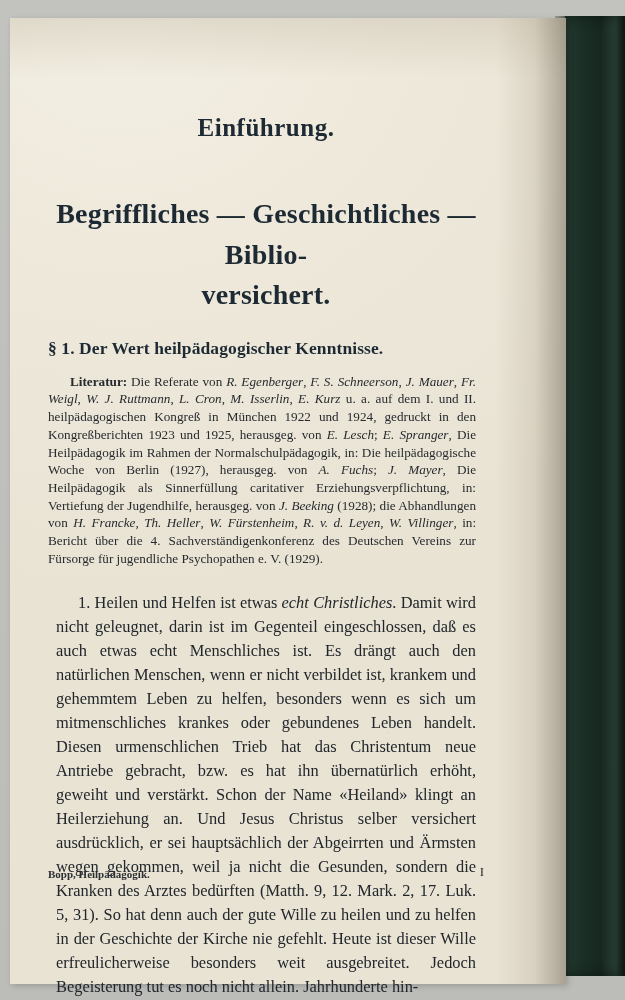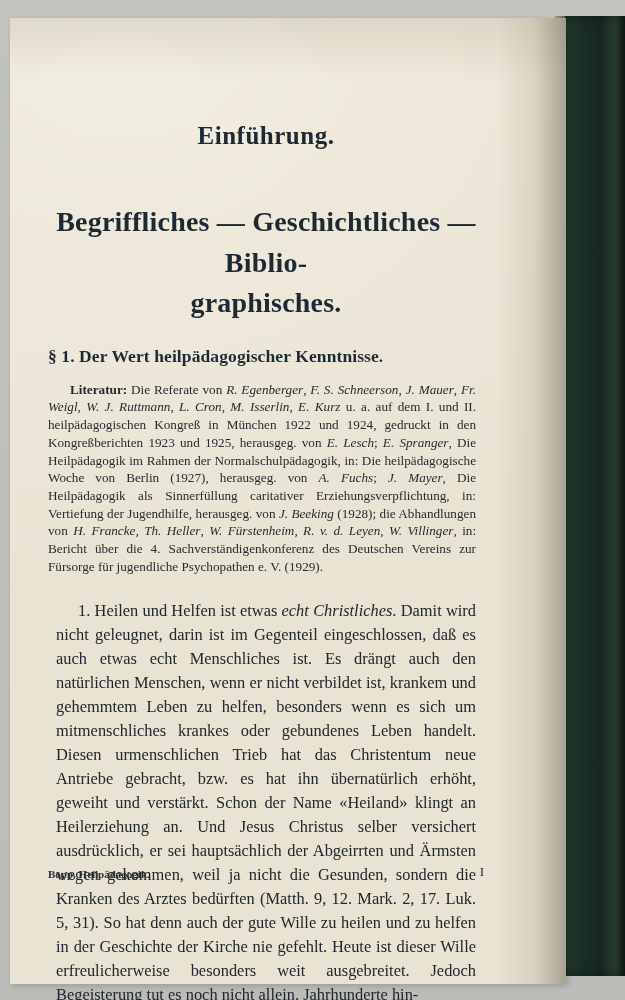--- a/index.html
+++ b/index.html
@@ -84,21 +84,21 @@
     width: 436px;
     color: #24282c;
   }
 
   h1.title {
     font-family: "Liberation Serif", serif;
     font-size: 25px;
     font-weight: 700;
     text-align: center;
     letter-spacing: 0.5px;
-    margin: 16px 0 52px 0;
+    margin: 8px 0 52px 0;
     color: #1e2a33;
   }
 
   h2.subtitle {
     font-size: 28px;
     font-weight: 700;
     text-align: center;
     line-height: 1.45;
     margin: 0 0 22px 0;
     letter-spacing: 0.2px;
@@ -185,21 +185,21 @@
 
   <div class="page">
     <div class="speckle"></div>
     <div class="page-top-shade"></div>
 
     <div class="text-block">
       <h1 class="title">Einführung.</h1>
 
       <h2 class="subtitle">
         <span>Begriffliches — Geschichtliches — Biblio-</span><br>
-        <span>graphisches.</span>
+        <span>versichert.</span>
       </h2>
 
       <h3 class="section">§ 1. Der Wert heilpädagogischer Kenntnisse.</h3>
 
       <p class="lit">
         <span class="lbl">Literatur:</span><span> Die Referate von <i class="it">R. Egenberger</i>, <i class="it">F. S. Schneerson</i>, <i class="it">J. Mauer</i>, <i class="it">Fr. Weigl</i>, <i class="it">W. J. Ruttmann</i>, <i class="it">L. Cron</i>, <i class="it">M. Isserlin</i>, <i class="it">E. Kurz</i> u. a. auf dem I. und II. heilpädagogischen Kongreß in München 1922 und 1924, gedruckt in den Kongreßberichten 1923 und 1925, herausgeg. von <i class="it">E. Lesch</i>; <i class="it">E. Spranger</i>, Die Heilpädagogik im Rahmen der Normalschulpädagogik, in: Die heilpädagogische Woche von Berlin (1927), herausgeg. von <i class="it">A. Fuchs</i>; <i class="it">J. Mayer</i>, Die Heilpädagogik als Sinnerfüllung caritativer Erziehungsverpflichtung, in: Vertiefung der Jugendhilfe, herausgeg. von <i class="it">J. Beeking</i> (1928); die Abhandlungen von <i class="it">H. Francke</i>, <i class="it">Th. Heller</i>, <i class="it">W. Fürstenheim</i>, <i class="it">R. v. d. Leyen</i>, <i class="it">W. Villinger</i>, in: Bericht über die 4. Sachverständigenkonferenz des Deutschen Vereins zur Fürsorge für jugendliche Psychopathen e. V. (1929).</span>
       </p>
 
       <p class="body">1. Heilen und Helfen ist etwas <i class="it">echt Christliches</i>. Damit wird nicht geleugnet, darin ist im Gegenteil eingeschlossen, daß es auch etwas echt Menschliches ist. Es drängt auch den natürlichen Menschen, wenn er nicht verbildet ist, krankem und gehemmtem Leben zu helfen, besonders wenn es sich um mitmenschliches krankes oder gebundenes Leben handelt. Diesen urmenschlichen Trieb hat das Christentum neue Antriebe gebracht, bzw. es hat ihn übernatürlich erhöht, geweiht und verstärkt. Schon der Name «Heiland» klingt an Heilerziehung an. Und Jesus Christus selber versichert ausdrücklich, er sei hauptsächlich der Abgeirrten und Ärmsten wegen gekommen, weil ja nicht die Gesunden, sondern die Kranken des Arztes bedürften (Matth. 9, 12. Mark. 2, 17. Luk. 5, 31). So hat denn auch der gute Wille zu heilen und zu helfen in der Geschichte der Kirche nie gefehlt. Heute ist dieser Wille erfreulicherweise besonders weit ausgebreitet. Jedoch Begeisterung tut es noch nicht allein. Jahrhunderte hin-</p>
     </div>

